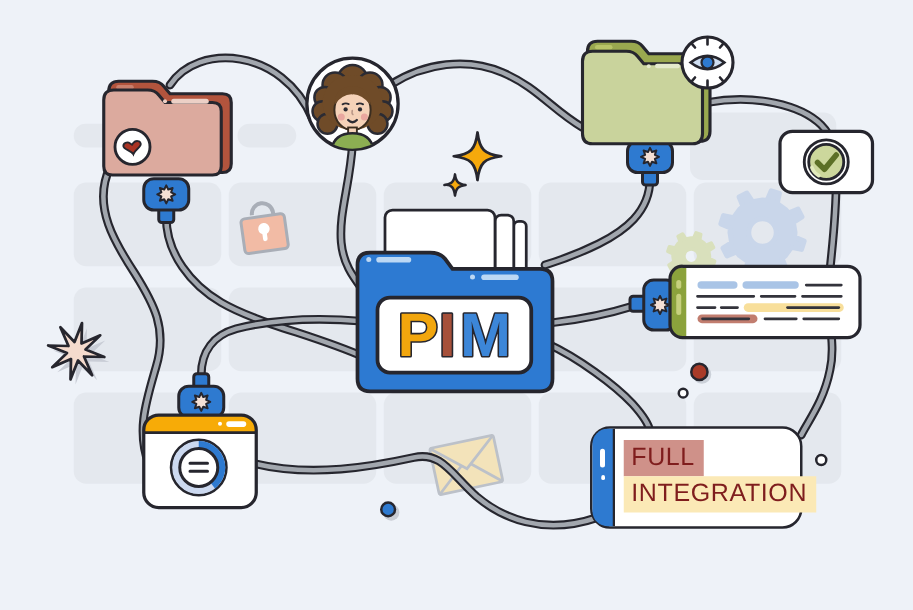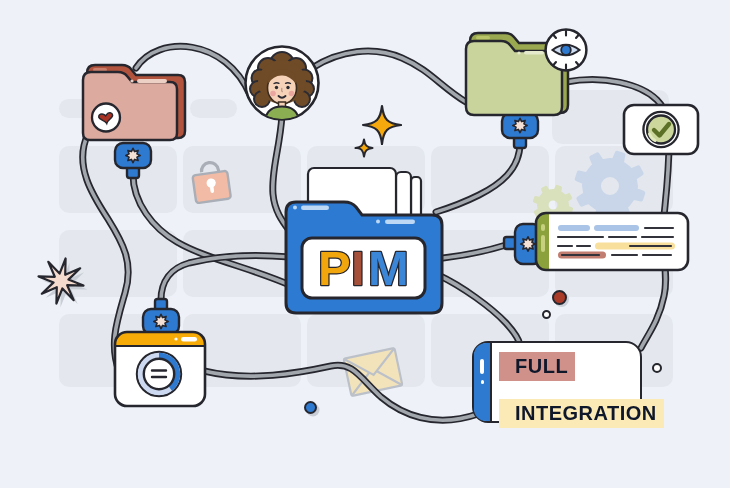--- a/index.html
+++ b/index.html
@@ -9,24 +9,24 @@
   .abs{position:absolute}
   .cable-outline{fill:none;stroke:#26262e;stroke-width:7;stroke-linecap:round}
   .cable-core{fill:none;stroke:#a2a7ae;stroke-width:3.6;stroke-linecap:round}
   .fi-card{position:absolute;left:472px;top:341px;width:170px;height:82px;background:#fff;
            border:2.6px solid #26262e;border-radius:16px;box-sizing:border-box}
   .fi-cap{position:absolute;left:0;top:0;bottom:0;width:16px;background:#2e7ad0;
           border-right:2.4px solid #26262e;border-radius:12px 0 0 12px}
   .fi-dash{position:absolute;left:6px;top:16px;width:4px;height:15px;background:#fff;border-radius:2px}
   .fi-dot{position:absolute;left:6.5px;top:37px;width:3.5px;height:3.5px;background:#fff;border-radius:50%}
   .fi-text{position:absolute;left:25px;top:9px;line-height:1.3}
-  .fi-line{display:inline-block;font-size:20px;font-weight:700;letter-spacing:.5px;color:#0f172a;
-           padding:1px 7px 2px 16px}
+  .fi-line{display:inline-block;font-size:20px;font-weight:400;letter-spacing:.5px;color:#7f1d1d;
+           padding:1px 7px 2px 6px}
   .fi-line1{background:#cf9189}
-  .fi-line2{background:#fbe9b6;margin-top:18px}
+  .fi-line2{background:#fbe9b6;margin-top:0}
   .dot{position:absolute;border:2px solid #26262e;border-radius:50%;box-sizing:border-box}
   .dot-red{left:552px;top:290px;width:15px;height:15px;background:#a93b28;box-shadow:2px 2px 0 #ccd1d9}
   .dot-white1{left:542px;top:310px;width:9px;height:9px;background:#fff}
   .dot-white2{left:652px;top:363px;width:10px;height:10px;background:#fff}
   .dot-blue{left:304px;top:401px;width:13px;height:13px;background:#2e7ad0;box-shadow:2.5px 2.5px 0 #c9cdd5}
   text.pim{font-family:"Liberation Sans",sans-serif;font-weight:bold;font-size:49px;
            stroke:#26262e;stroke-width:2.5;paint-order:stroke;stroke-linejoin:round}
 </style>
 </head>
 <body>

